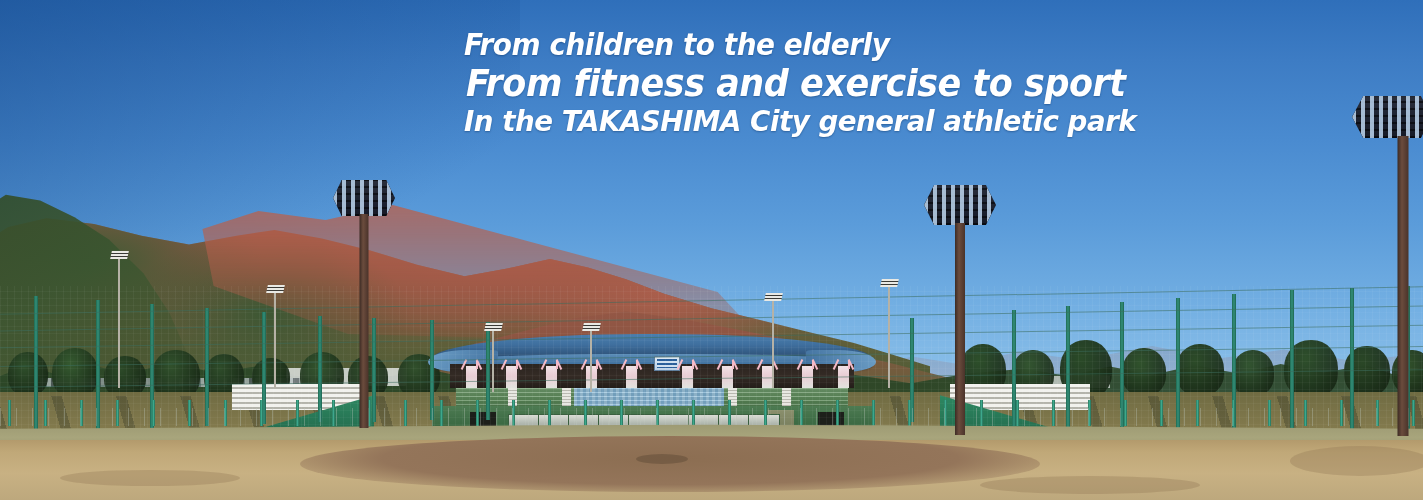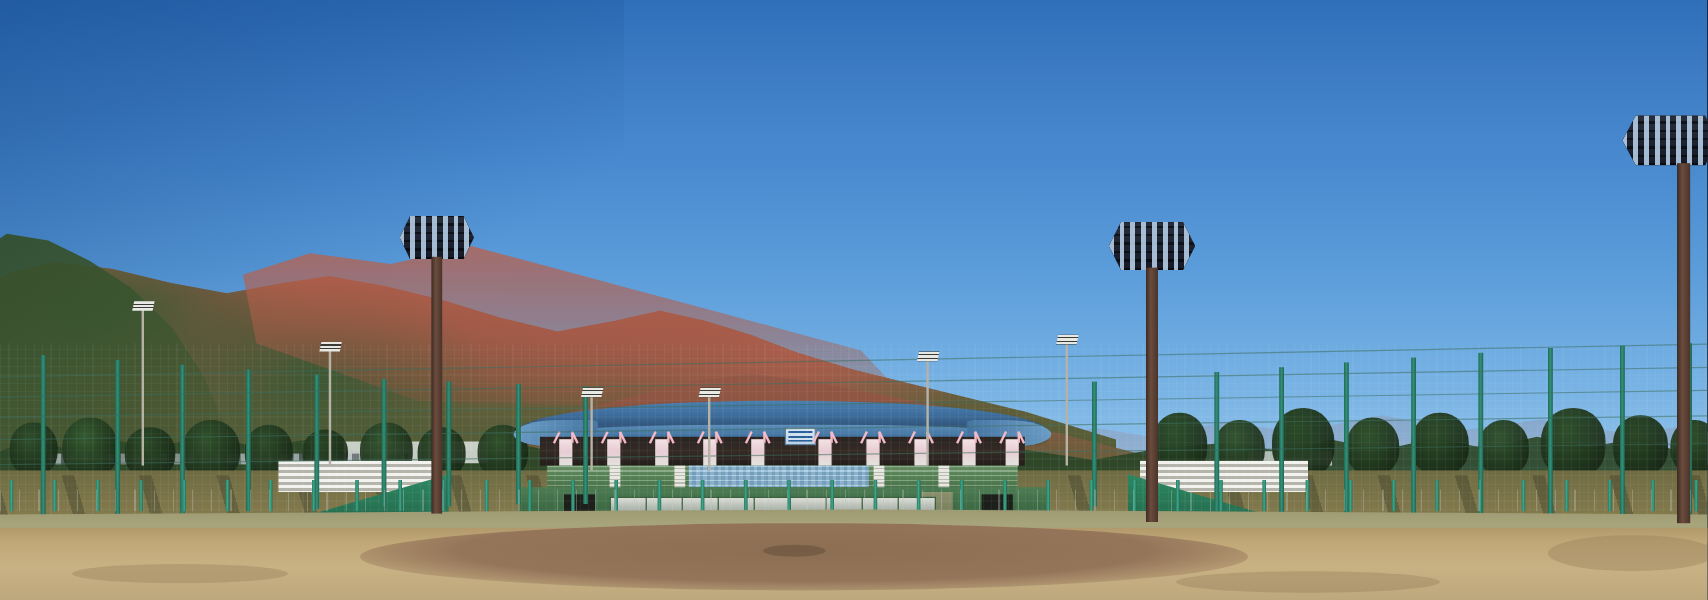--- a/index.html
+++ b/index.html
@@ -562,14 +562,19 @@
     <div class="pole" style="top:38px;width:10px;height:212px;"></div>
   </div>
 
   <div class="tower" style="left:1352px;top:96px;width:80px;height:340px;">
     <div class="head" style="width:80px;height:42px;">
       <div class="lamps"></div>
     </div>
     <div class="pole" style="left:64%;top:40px;width:11px;height:300px;"></div>
   </div>
 
+  <div class="headline">
+    <div class="hl hl1">From children to the elderly</div>
+    <div class="hl hl2">From fitness and exercise to sport</div>
+    <div class="hl hl3">In the TAKASHIMA City general athletic park</div>
+  </div>
 
 </div>
 
 </body></html>

